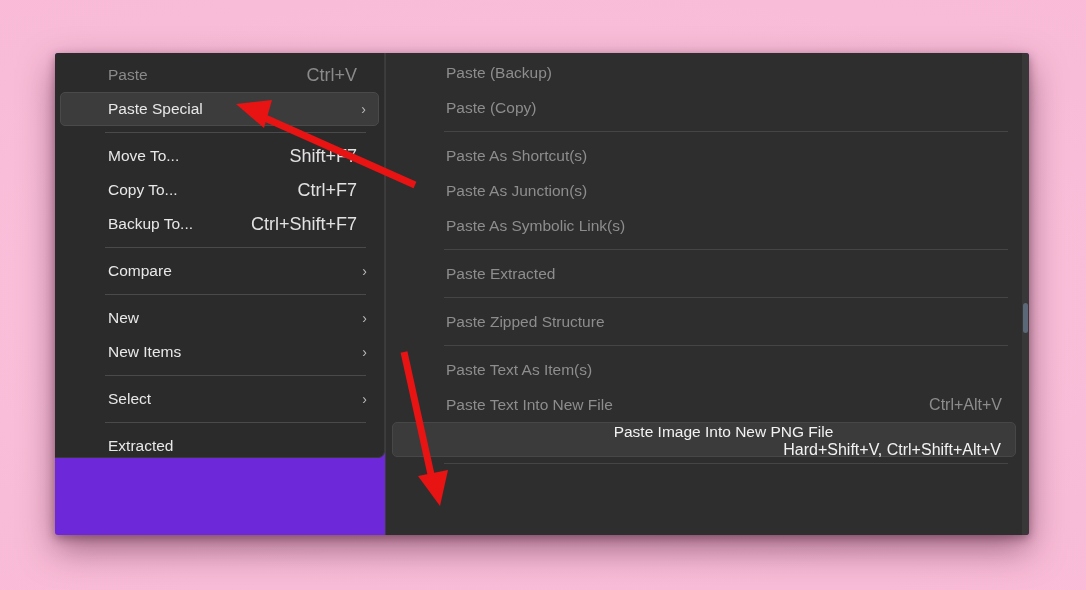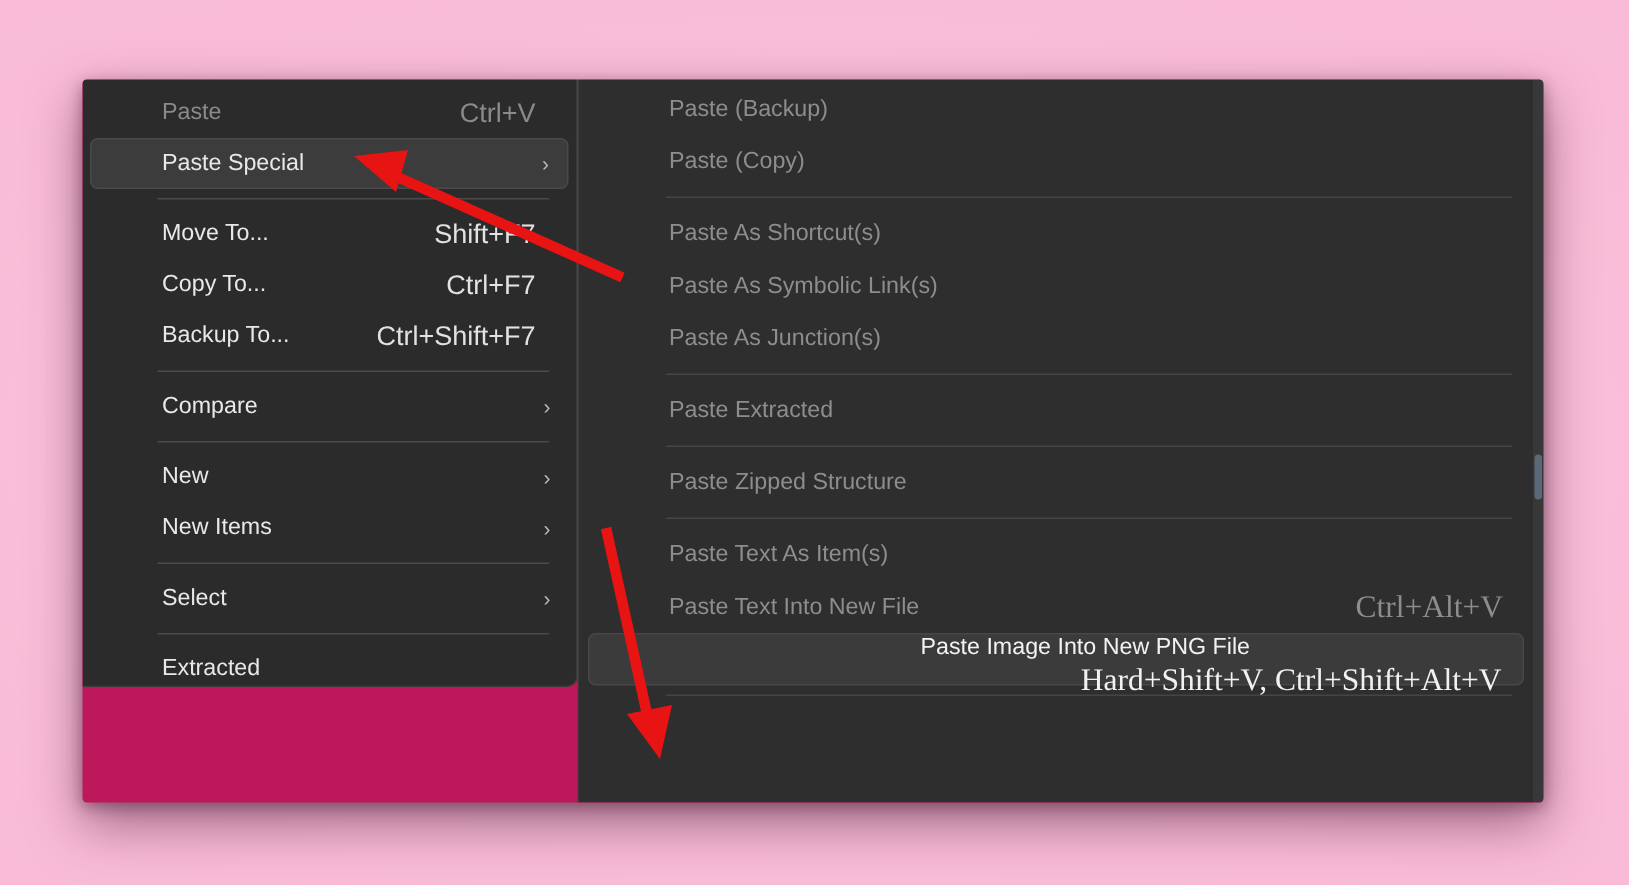--- a/index.html
+++ b/index.html
@@ -23,21 +23,21 @@
       radial-gradient(120% 95% at 50% 50%, #fcc3dd 0%, #f9bcd8 55%, #f7b7d4 100%);
   }
 
   
   #menu-window {
     position: absolute;
     left: 55px;
     top: 53px;
     width: 974px;
     height: 482px;
-    background: #be185d;
+    background: #6d28d9;
     border-radius: 3px;
     box-shadow: 0 14px 34px rgba(70, 20, 45, 0.50),
                 0 3px 10px rgba(60, 15, 40, 0.40);
     overflow: hidden;
   }
   
   #submenu-edge {
     position: absolute;
     right: 0;
     top: 0;
@@ -138,22 +138,21 @@
     padding: 0 14px 0 54px;
     border-radius: 5px;
     box-sizing: border-box;
     color: #8d8d8d;
     font-size: 15.5px;
     white-space: nowrap;
   }
   .sub-item .accel {
     margin-left: auto;
     color: #8d8d8d;
-    font-size: 21px;
-    font-family: Liberation Serif, serif;
+    font-size: 16px;
   }
   .sub-item.highlight {
     background: #3b3b3b;
     border: 1px solid #474747;
     color: #f2f2f2;
     padding-left: 53px;
     flex-direction: column;
   }
   .sub-item.highlight .accel {
     color: #f2f2f2;
@@ -232,24 +231,24 @@
         <span class="label">Paste (Backup)</span>
       </div>
       <div class="sub-item disabled">
         <span class="label">Paste (Copy)</span>
       </div>
       <div class="sub-sep"></div>
       <div class="sub-item disabled">
         <span class="label">Paste As Shortcut(s)</span>
       </div>
       <div class="sub-item disabled">
+        <span class="label">Paste As Junction(s)</span>
+      </div>
+      <div class="sub-item disabled">
         <span class="label">Paste As Symbolic Link(s)</span>
-      </div>
-      <div class="sub-item disabled">
-        <span class="label">Paste As Junction(s)</span>
       </div>
       <div class="sub-sep"></div>
       <div class="sub-item disabled">
         <span class="label">Paste Extracted</span>
       </div>
       <div class="sub-sep"></div>
       <div class="sub-item disabled">
         <span class="label">Paste Zipped Structure</span>
       </div>
       <div class="sub-sep"></div>

